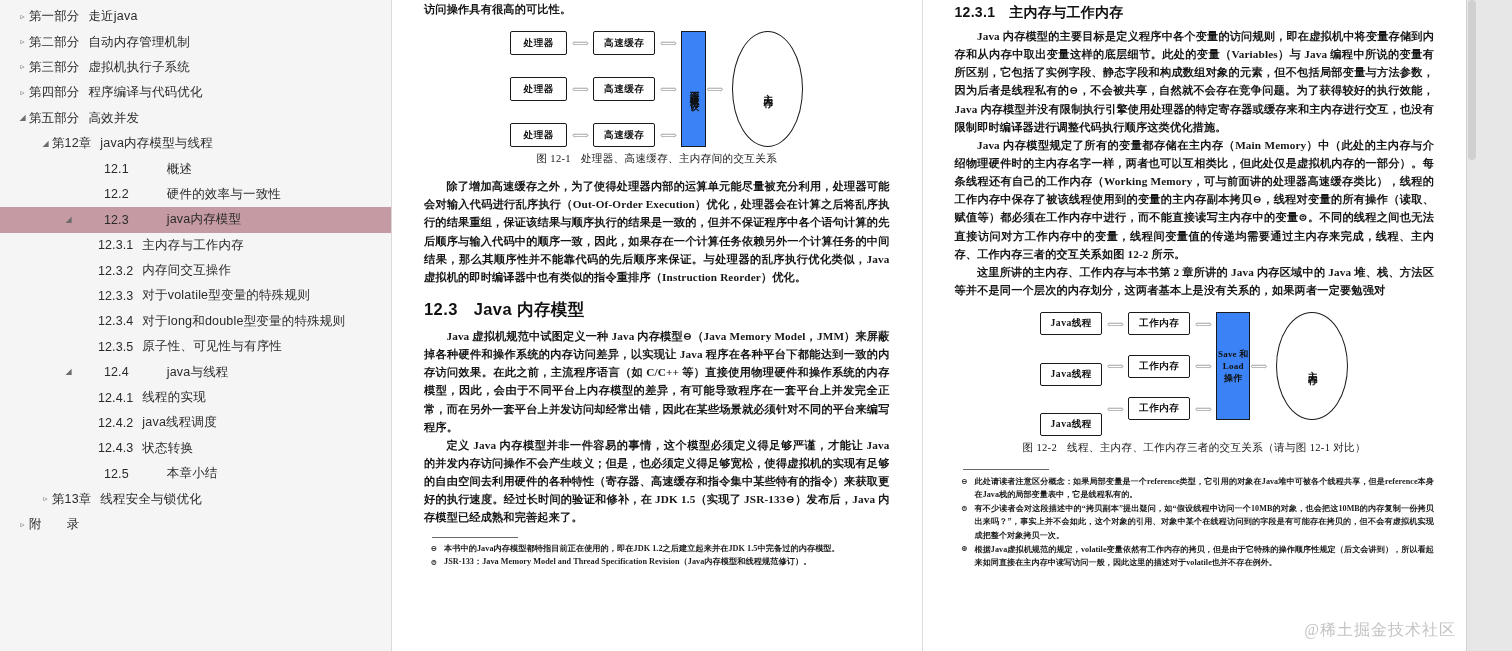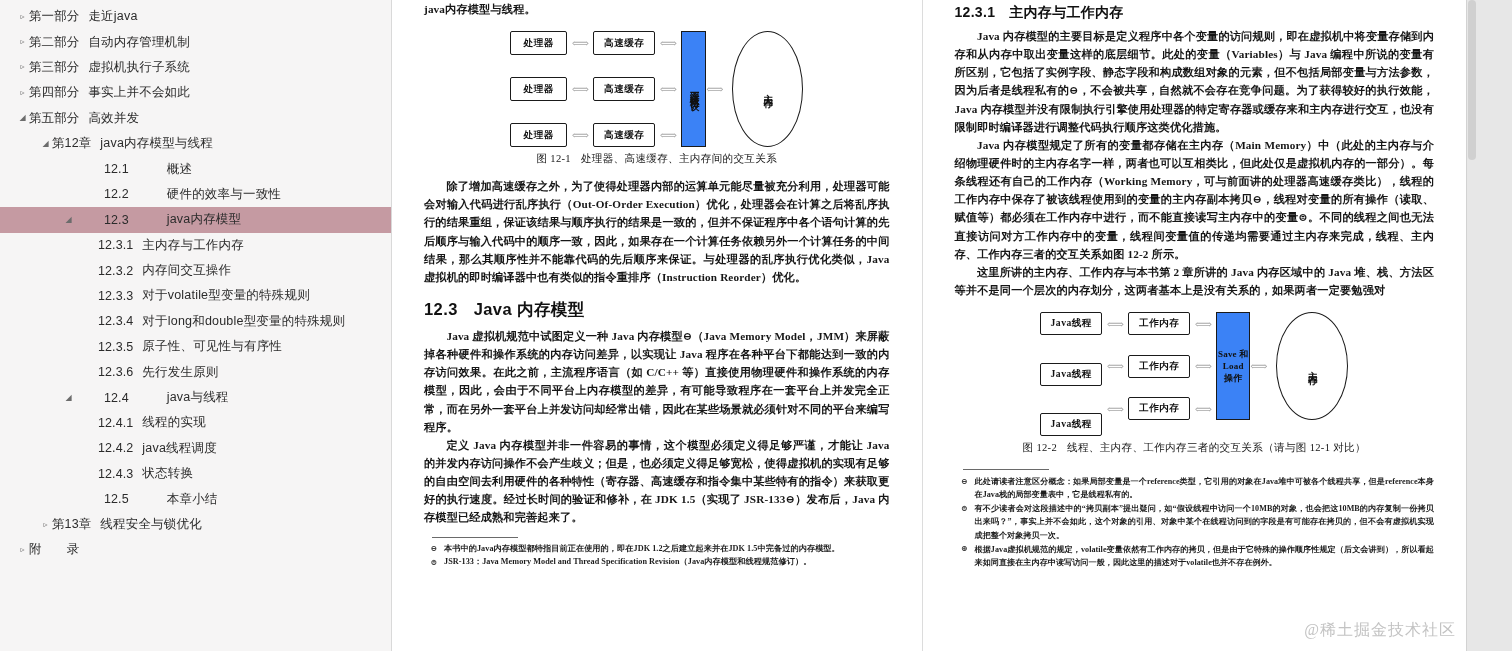--- a/index.html
+++ b/index.html
@@ -304,21 +304,21 @@
           <span class="toc-label">自动内存管理机制</span>
         </div>
         <div class="toc-row lvl0">
           <span class="twisty">▹</span>
           <span class="toc-num">第三部分</span>
           <span class="toc-label">虚拟机执行子系统</span>
         </div>
         <div class="toc-row lvl0">
           <span class="twisty">▹</span>
           <span class="toc-num">第四部分</span>
-          <span class="toc-label">事实上并不会如此</span>
+          <span class="toc-label">程序编译与代码优化</span>
         </div>
         <div class="toc-row lvl0">
           <span class="twisty">◢</span>
           <span class="toc-num">第五部分</span>
           <span class="toc-label">高效并发</span>
         </div>
         <div class="toc-row lvl1">
           <span class="twisty">◢</span>
           <span class="toc-num">第12章</span>
           <span class="toc-label">java内存模型与线程</span>
@@ -356,25 +356,20 @@
         <div class="toc-row lvl3">
           <span class="twisty none">·</span>
           <span class="toc-num">12.3.4</span>
           <span class="toc-label">对于long和double型变量的特殊规则</span>
         </div>
         <div class="toc-row lvl3">
           <span class="twisty none">·</span>
           <span class="toc-num">12.3.5</span>
           <span class="toc-label">原子性、可见性与有序性</span>
         </div>
-        <div class="toc-row lvl3">
-          <span class="twisty none">·</span>
-          <span class="toc-num">12.3.6</span>
-          <span class="toc-label">先行发生原则</span>
-        </div>
         <div class="toc-row lvl2">
           <span class="twisty">◢</span>
           <span class="toc-num">12.4</span>
           <span class="toc-label">java与线程</span>
         </div>
         <div class="toc-row lvl3">
           <span class="twisty none">·</span>
           <span class="toc-num">12.4.1</span>
           <span class="toc-label">线程的实现</span>
         </div>
@@ -404,21 +399,21 @@
           <span class="toc-label"></span>
         </div>
       </div>
   </nav>
 
   <div id="pages">
 
     <section class="page left bk">
       <div class="page-inner">
 
-        <p class="body noind">java内存模型与线程。</p>
+        <p class="body noind">访问操作具有很高的可比性。</p>
 
         <div class="figure" style="width:336px;">
           <div class="fig-grid">
             <div class="col-boxes" style="height:116px;">
               <div class="fbox" style="width:57px;height:24px;">处理器</div>
               <div class="fbox" style="width:57px;height:24px;">处理器</div>
               <div class="fbox" style="width:57px;height:24px;">处理器</div>
             </div>
             <div class="col-arrows" style="height:116px;width:26px;">
               <div class="arrow" style="height:24px;">⟺</div>

